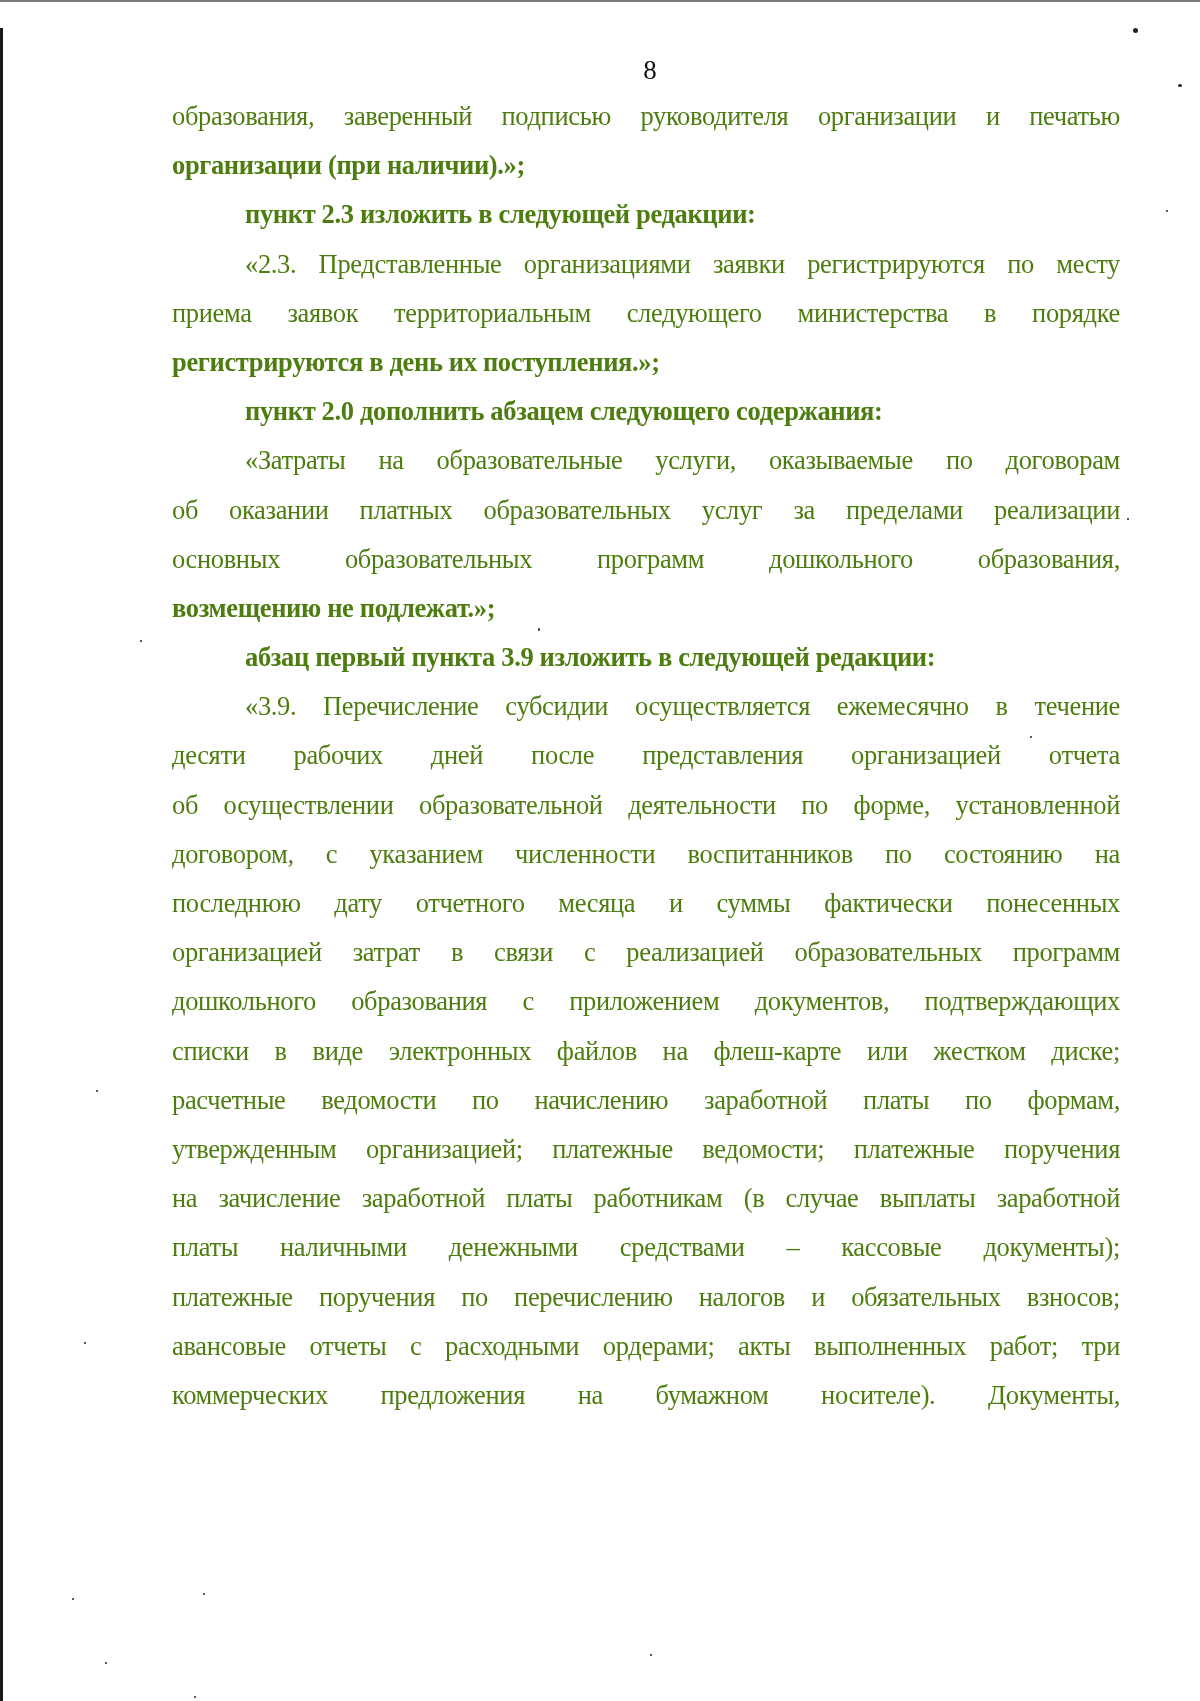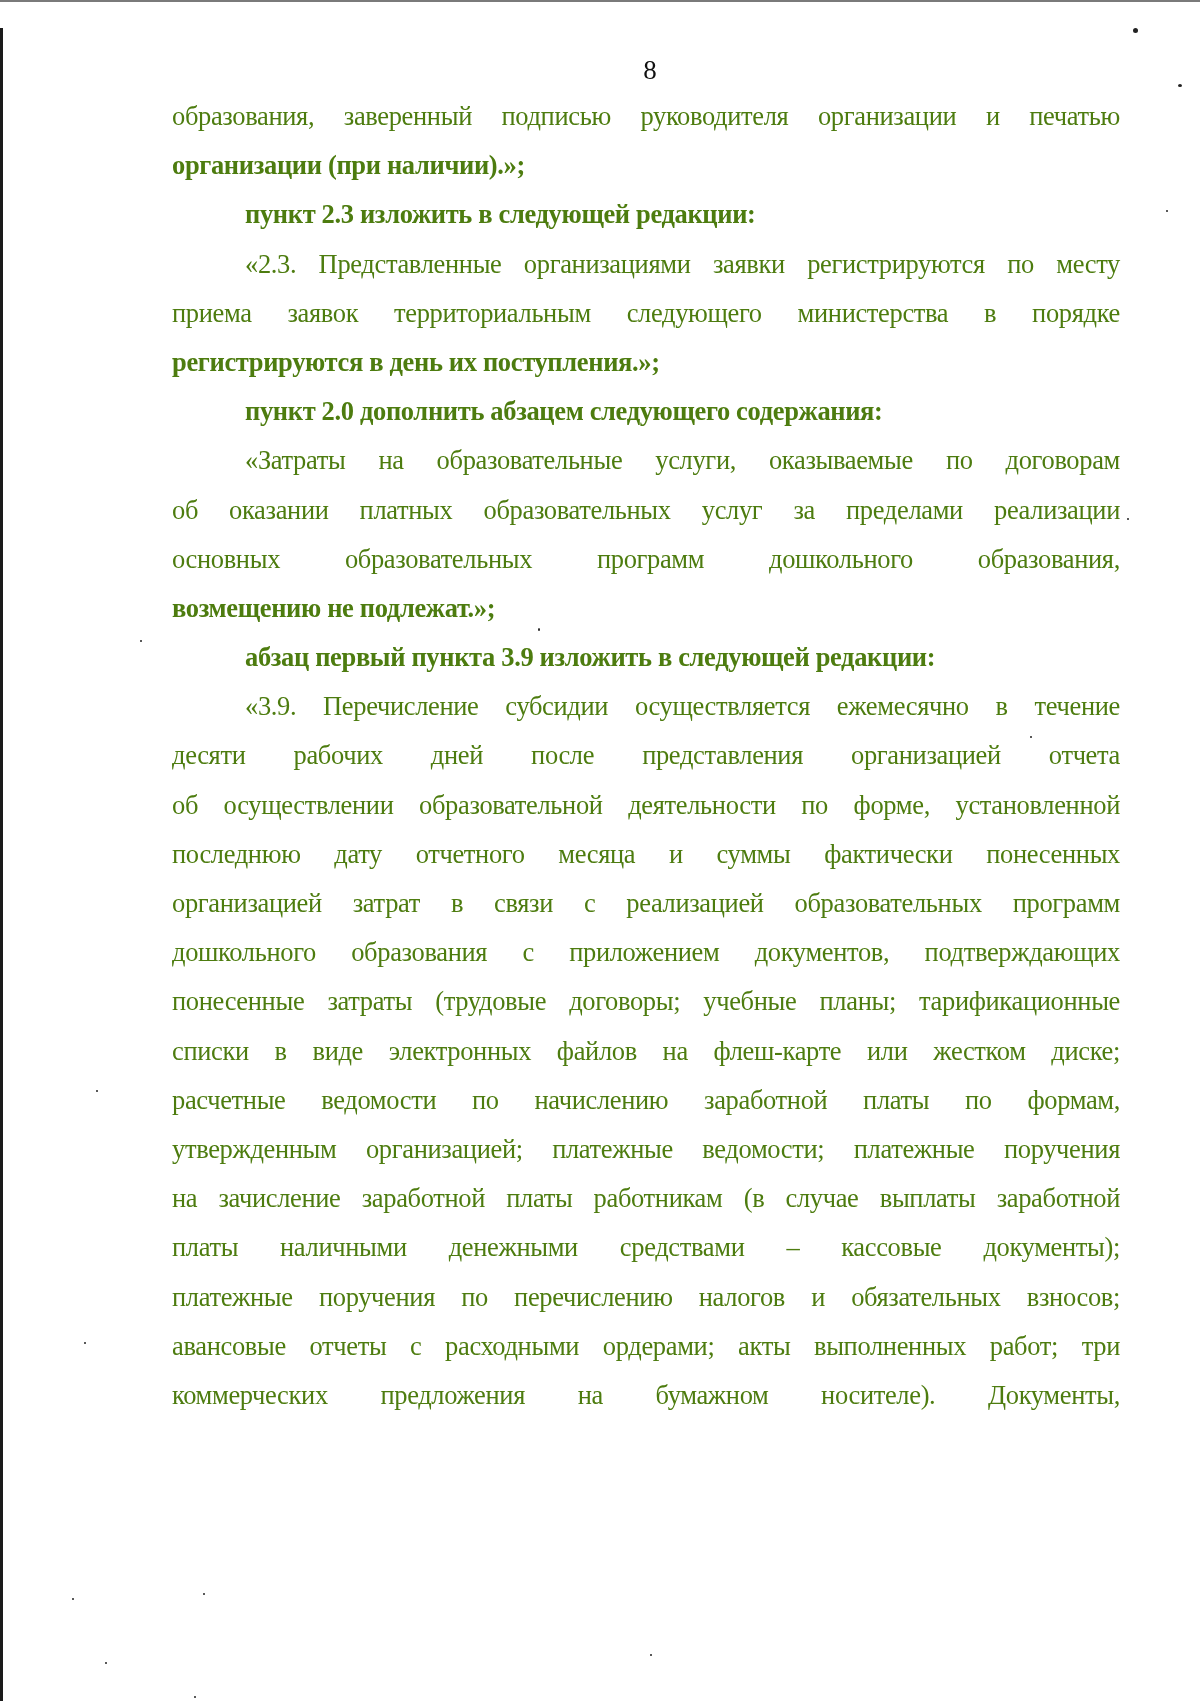--- a/index.html
+++ b/index.html
@@ -106,24 +106,24 @@
     <span class="line last">регистрируются в день их поступления.»;</span>
     <span class="line indent last">пункт 2.0 дополнить абзацем следующего содержания:</span>
     <span class="line indent">«Затраты на образовательные услуги, оказываемые по договорам</span>
     <span class="line">об оказании платных образовательных услуг за пределами реализации</span>
     <span class="line">основных образовательных программ дошкольного образования,</span>
     <span class="line last">возмещению не подлежат.»;</span>
     <span class="line indent last">абзац первый пункта 3.9 изложить в следующей редакции:</span>
     <span class="line indent">«3.9. Перечисление субсидии осуществляется ежемесячно в течение</span>
     <span class="line">десяти рабочих дней после представления организацией отчета</span>
     <span class="line">об осуществлении образовательной деятельности по форме, установленной</span>
+    <span class="line">договором, с указанием численности воспитанников по состоянию на</span>
     <span class="line">последнюю дату отчетного месяца и суммы фактически понесенных</span>
     <span class="line">организацией затрат в связи с реализацией образовательных программ</span>
     <span class="line">дошкольного образования  с приложением документов, подтверждающих</span>
-    <span class="line">понесенные затраты (трудовые договоры; учебные планы; тарификационные</span>
     <span class="line">списки в виде электронных файлов на флеш-карте или жестком диске;</span>
     <span class="line">расчетные ведомости по начислению заработной платы по формам,</span>
     <span class="line">утвержденным организацией; платежные ведомости; платежные поручения</span>
     <span class="line">на зачисление заработной платы работникам (в случае выплаты заработной</span>
     <span class="line">платы наличными денежными средствами – кассовые документы);</span>
     <span class="line">платежные поручения по перечислению налогов и обязательных взносов;</span>
     <span class="line">авансовые отчеты с расходными ордерами; акты выполненных работ; три</span>
     <span class="line">коммерческих предложения на бумажном носителе). Документы,</span>
   </div>
 

